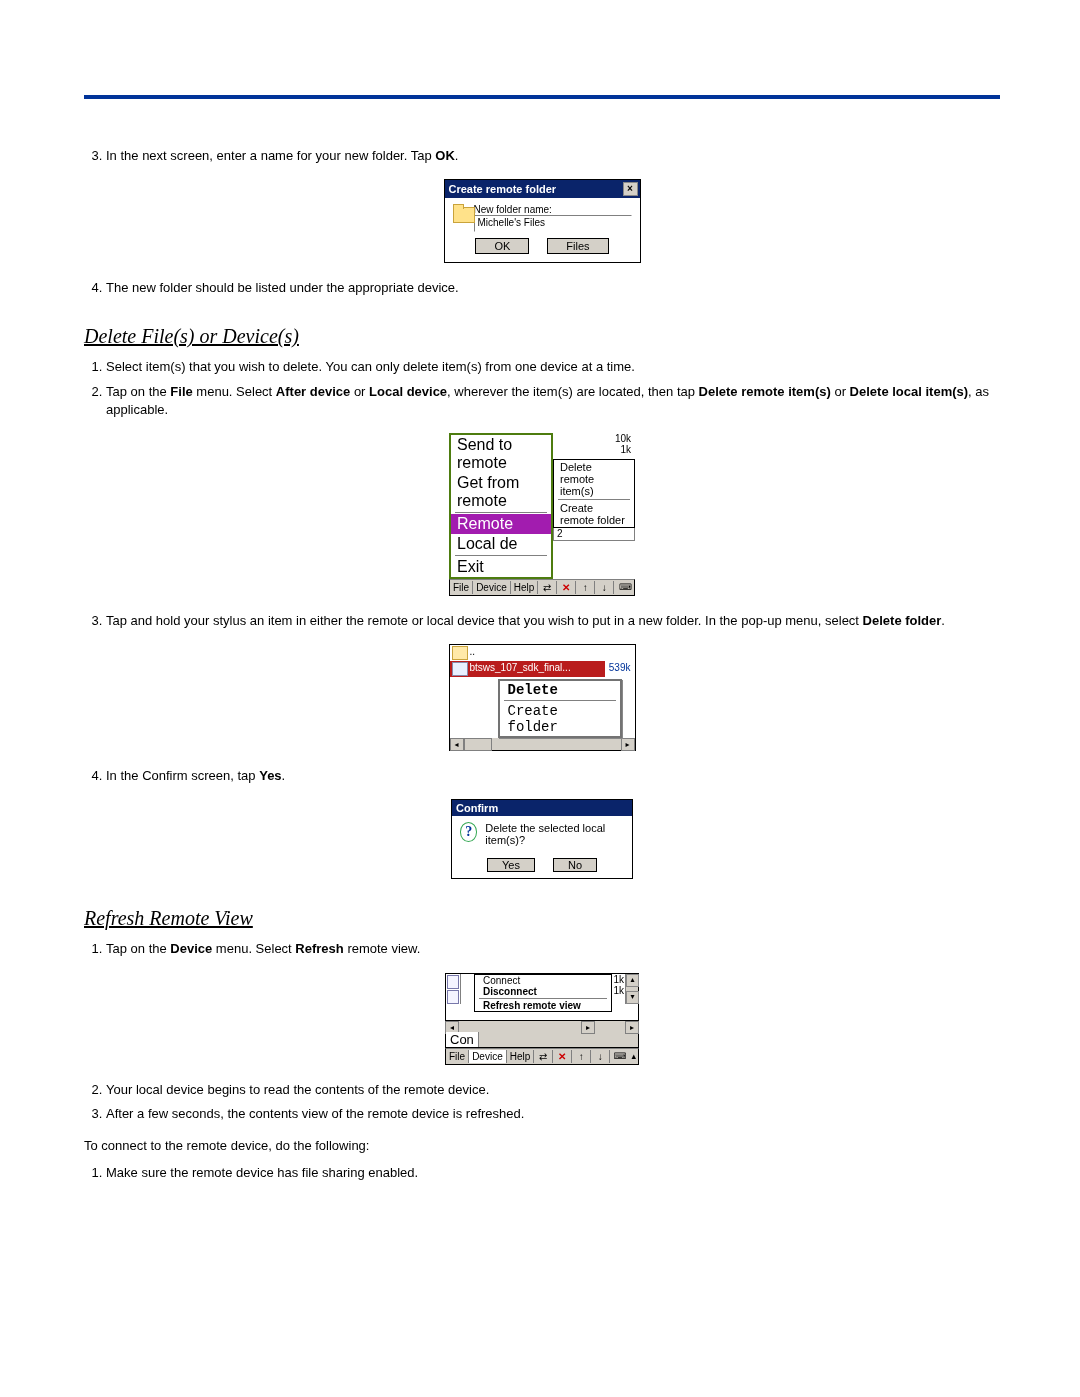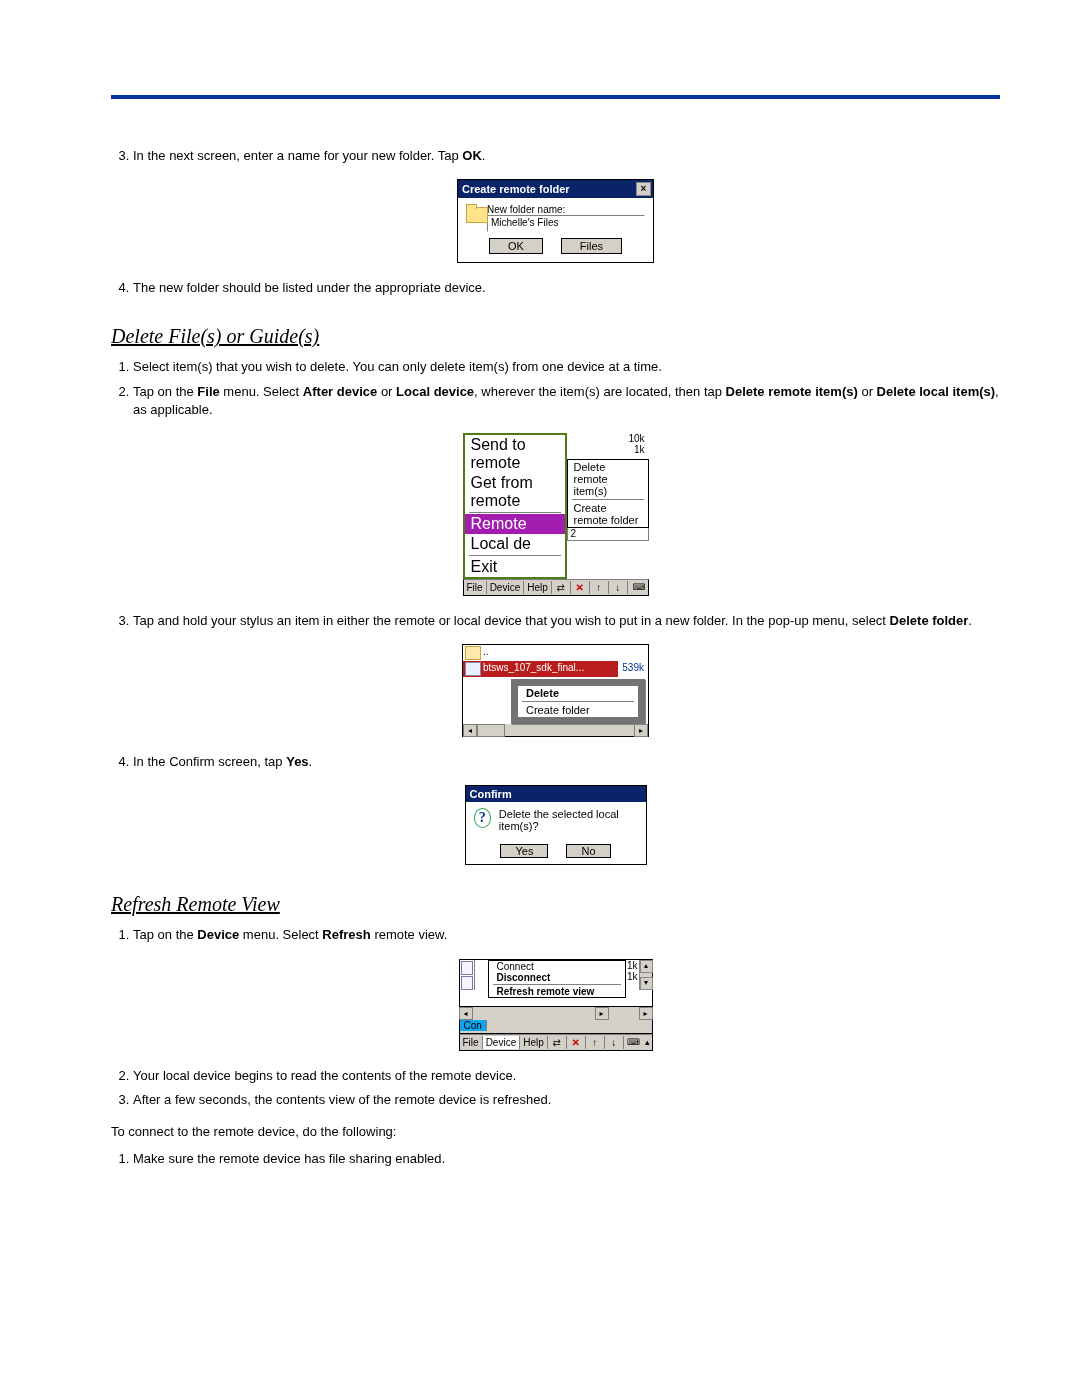--- a/index.html
+++ b/index.html
@@ -5,21 +5,22 @@
   body {
     margin: 0;
     padding: 0;
     font-family: Arial, Helvetica, sans-serif;
     font-size: 13px;
     background: #fff;
     color: #000;
     width: 1080px;
   }
   .page {
-    padding: 95px 80px 50px 111px;
+    padding: 95px 80px 50px 60px;
+    margin-left: 24px;
   }
   .hr-blue {
     height: 4px;
     background: #003399;
     margin-bottom: 48px;
   }
   ol {
     margin: 8px 0 14px 0;
     padding-left: 22px;
   }
@@ -190,24 +191,24 @@
     background: #ffe9a8;
     border: 1px solid #c9a33b;
     margin: 1px 2px;
   }
   .file-name { flex: 1; padding: 1px 0; }
   .file-size { padding: 1px 4px; color: #003399; background:#fff; }
   .ctx-menu {
     position: relative;
     left: 48px;
     width: 120px;
-    border: 7px solid #737373;
-    background: #fff;
-    font-family: Liberation Sans, sans-serif;
-    font-size: 11px;
+    border: 2px solid #737373;
+    background: #fff;
+    font-family: Liberation Mono, monospace;
+    font-size: 14px;
     box-shadow: 1px 1px 0 #888;
   }
   .ctx-item { padding: 1px 8px; }
   .ctx-item.bold { font-weight: bold; }
   .scrollbar {
     background: #d4d0c8;
     height: 12px;
     display: flex;
     align-items: center;
     font-size: 9px;
@@ -351,21 +352,21 @@
           <div class="btn">Files</div>
         </div>
       </div>
     </div>
   </div>
 
   <ol start="4">
     <li>The new folder should be listed under the appropriate device.</li>
   </ol>
 
-  <div class="h2">Delete File(s) or Guide(s)</div>
+  <div class="h2">Delete File(s) or Device(s)</div>
   <ol>
     <li>Select item(s) that you wish to delete. You can only delete item(s) from one device at a time.</li>
     <li>
       <span>Tap on the </span><span class="bold">File</span><span> menu. Select </span><span class="bold">After device</span><span> or </span><span class="bold">Local device</span><span>, wherever the item(s) are located, then tap </span><span class="bold">Delete remote item(s)</span><span> or </span><span class="bold">Delete local item(s)</span><span>, as applicable.</span>
     </li>
   </ol>
 
   <div class="dialog-wrap">
     <div class="menu-ss">
       <div style="display:flex;">
@@ -499,21 +500,21 @@
           <div class="dev-item bold">Refresh remote view</div>
         </div>
       </div>
       <div class="mini-scroll">
         <span class="sb-arrow">◂</span>
         <span style="flex:1;"></span>
         <span class="sb-arrow" style="margin-left:0;margin-right:30px;">▸</span>
         <span class="sb-arrow">▸</span>
       </div>
       <div style="display:flex;font-size:10px;background:#d4d0c8;border:1px solid #000;border-top:none;height:14px;align-items:center;">
-        <span style="padding:0 4px;border-right:1px solid #808080;background:#0ea5e9;font-size:10px;">Con</span>
+        <span style="padding:0 4px;border-right:1px solid #808080;background:#ffffff;font-size:13px;">Con</span>
       </div>
       <div class="taskbar">
         <span class="tb-item">File</span>
         <span class="tb-item" style="background:#fff;">Device</span>
         <span class="tb-item">Help</span>
         <span class="tb-item tb-icon">⇄</span>
         <span class="tb-item tb-icon" style="color:#c00;font-weight:bold;">✕</span>
         <span class="tb-item tb-icon">↑</span>
         <span class="tb-item tb-icon">↓</span>
         <span class="tb-right-icon">⌨</span>

